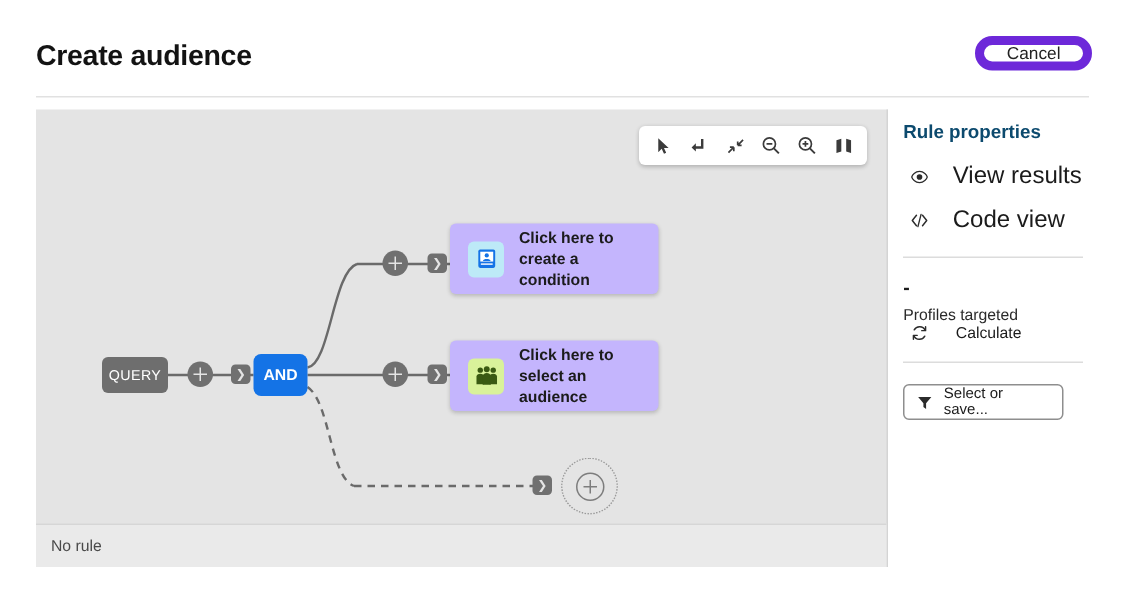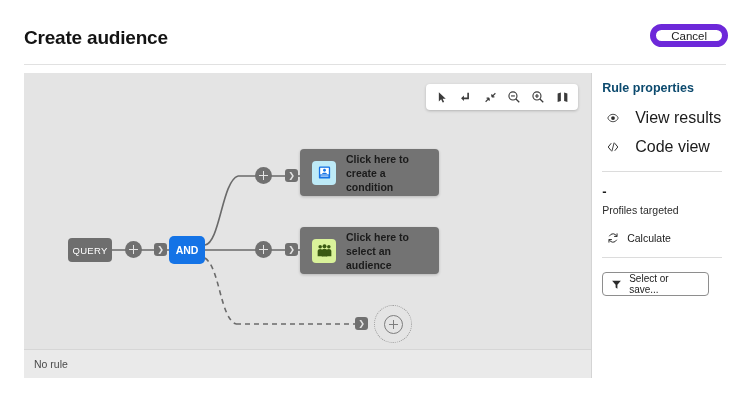--- a/index.html
+++ b/index.html
@@ -80,21 +80,21 @@
     display:flex;align-items:center;justify-content:center;letter-spacing:.3px;
     cursor:pointer;
   }
   .node-and{
     left:145px;top:163px;width:36px;height:28px;border-radius:5px;
     background:#1473e6;color:#ffffff;font-size:10.5px;font-weight:bold;
     display:flex;align-items:center;justify-content:center;
     cursor:pointer;
   }
   .card{
-    position:absolute;background:#737373;border-radius:4px;
+    position:absolute;background:#c4b5fd;border-radius:4px;
     box-shadow:0 1px 3px rgba(0,0,0,.20);
     display:flex;align-items:center;gap:10px;
     padding:11px 12px;box-sizing:border-box;cursor:pointer;
   }
   .card-condition{left:276px;top:76px;width:139px;height:47px;}
   .card-audience{left:276px;top:154px;width:139px;height:47px;}
   .card-icon{
     width:24px;height:24px;border-radius:4px;flex:0 0 24px;
     display:flex;align-items:center;justify-content:center;
   }
@@ -138,23 +138,23 @@
     padding-left:0;box-sizing:border-box;
   }
   .panel-inner{padding:8px 0 0 10px;}
   .panel-title{font-size:12.5px;font-weight:bold;color:#0c4a6e;margin-bottom:14px;}
   .panel-link{
     display:flex;align-items:center;gap:16px;margin-bottom:11px;
     font-size:16px;color:#1b1b1b;cursor:pointer;padding-left:5px;
   }
   .panel-div{height:1px;background:#dcdcdc;margin:15px 0 0 0;width:120px;}
   .metric-value{font-size:13px;font-weight:bold;color:#1b1b1b;margin:12px 0 5px 0;}
-  .metric-label{font-size:10.5px;color:#2b2b2b;margin-bottom:16px;}
+  .metric-label{font-size:10.5px;color:#2b2b2b;margin-bottom:0;}
   .calc-row{
-    display:flex;align-items:center;gap:8px;font-size:10.5px;color:#1b1b1b;
+    display:flex;align-items:center;gap:18px;font-size:10.5px;color:#1b1b1b;
     cursor:pointer;padding-left:5px;
   }
   .panel-div2{height:1px;background:#dcdcdc;margin:13px 0 0 0;width:120px;}
   .select-save{
     margin-top:14px;width:107px;height:24px;box-sizing:border-box;
     border:1px solid #8e8e8e;border-radius:4px;background:#ffffff;
     display:flex;align-items:center;gap:7px;padding:0 8px;
     font-size:10px;color:#1b1b1b;cursor:pointer;
   }
   .ico{display:flex;align-items:center;justify-content:center;flex:0 0 auto;}

